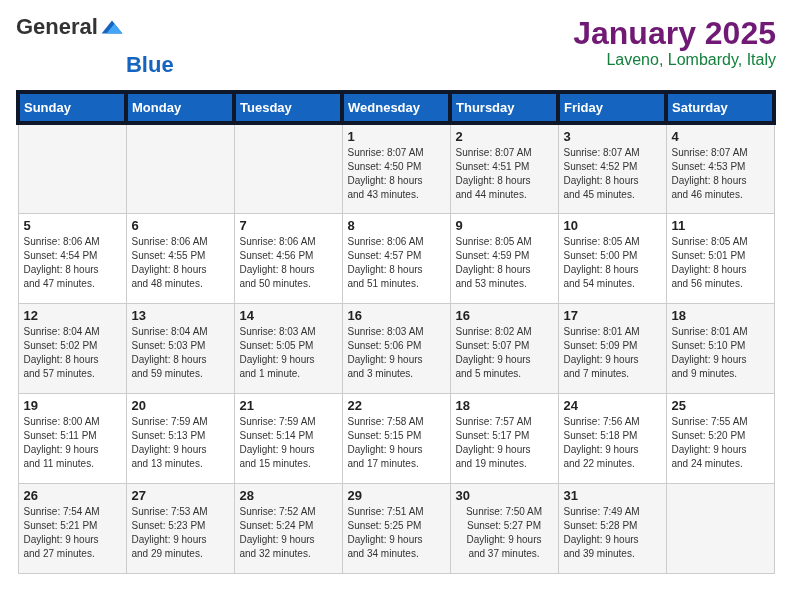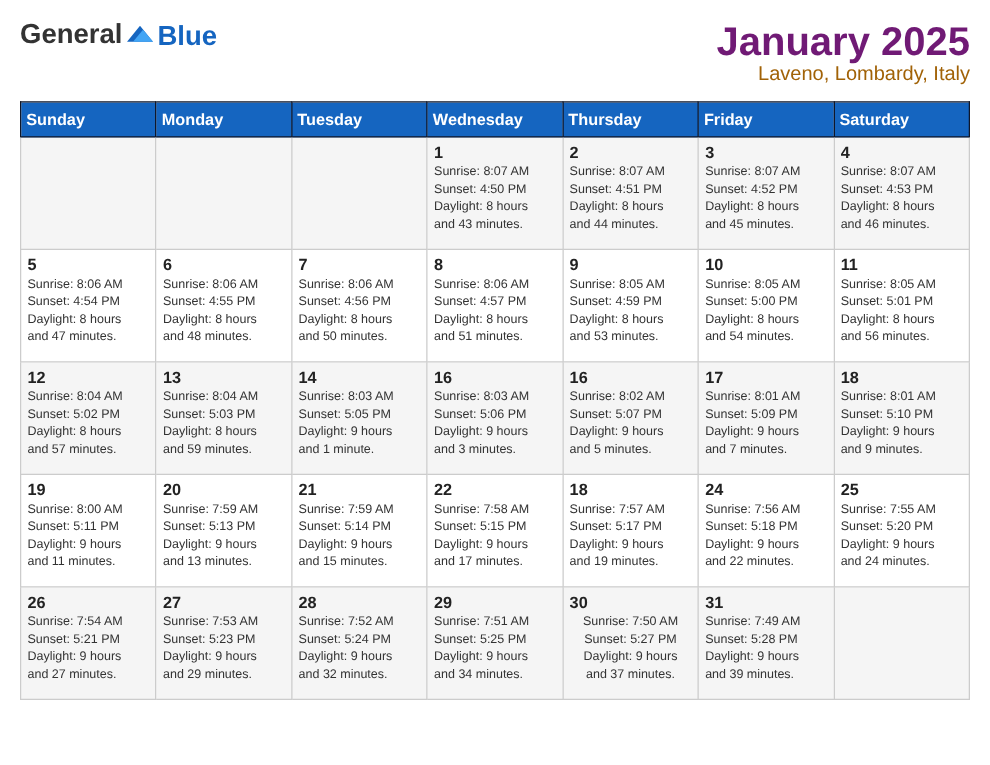--- a/index.html
+++ b/index.html
@@ -23,52 +23,52 @@
     }
     .logo-text {
       display: flex;
       align-items: center;
       font-size: 22px;
       font-weight: bold;
       color: #333;
       line-height: 1;
     }
     .logo-general { color: #333; }
-    .logo-blue { color: #1565c0; }
+    .logo-blue { color: #1565c0; margin-top: 36px; }
     .logo-icon {
       width: 24px;
       height: 20px;
       margin-left: 2px;
     }
     .title-block {
       text-align: right;
     }
     .month-title {
       font-size: 32px;
       font-weight: bold;
       color: #701a75;
       line-height: 1.1;
     }
     .location-title {
       font-size: 16px;
-      color: #a16207;
+      color: #15803d;
     }
     table {
       width: 100%;
       border-collapse: collapse;
       table-layout: fixed;
     }
     thead th {
       background-color: #1565c0;
       color: #fff;
       padding: 6px 4px;
       font-size: 13px;
       font-weight: bold;
       text-align: left;
-      border: 1px solid #0f172a;
+      border: 4px solid #0f172a;
     }
     tbody td {
       border: 1px solid #ccc;
       vertical-align: top;
       padding: 4px 5px;
       font-size: 10.5px;
       color: #222;
       height: 90px;
       background: #fff;
     }

